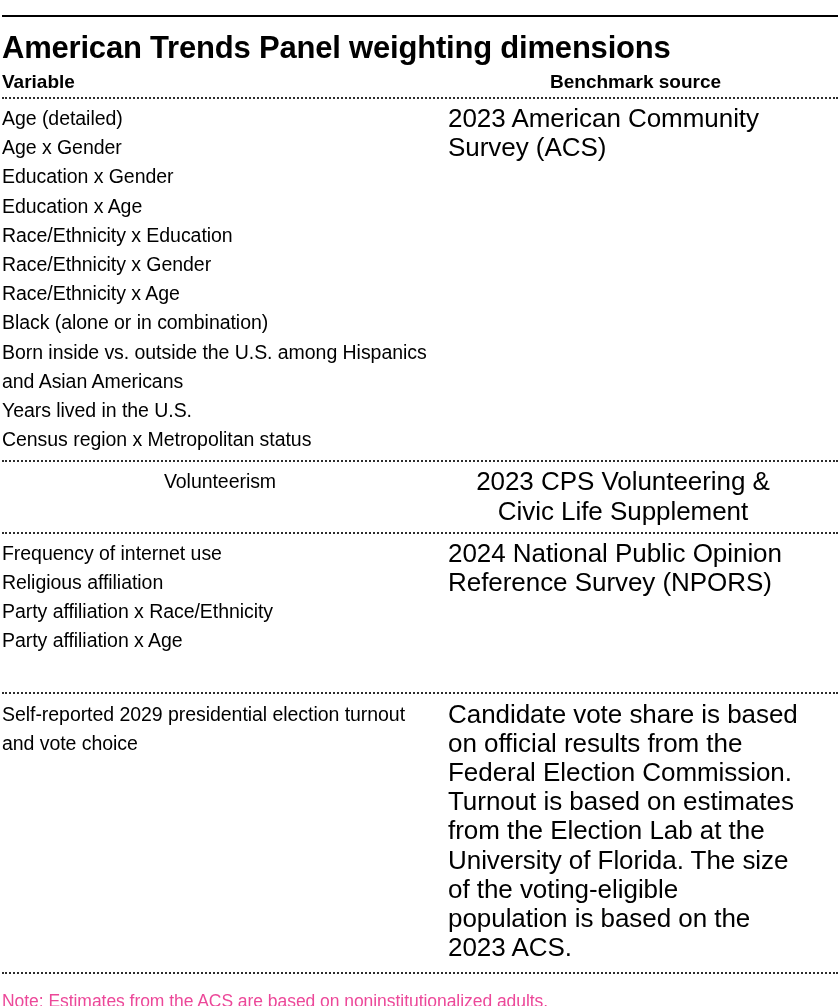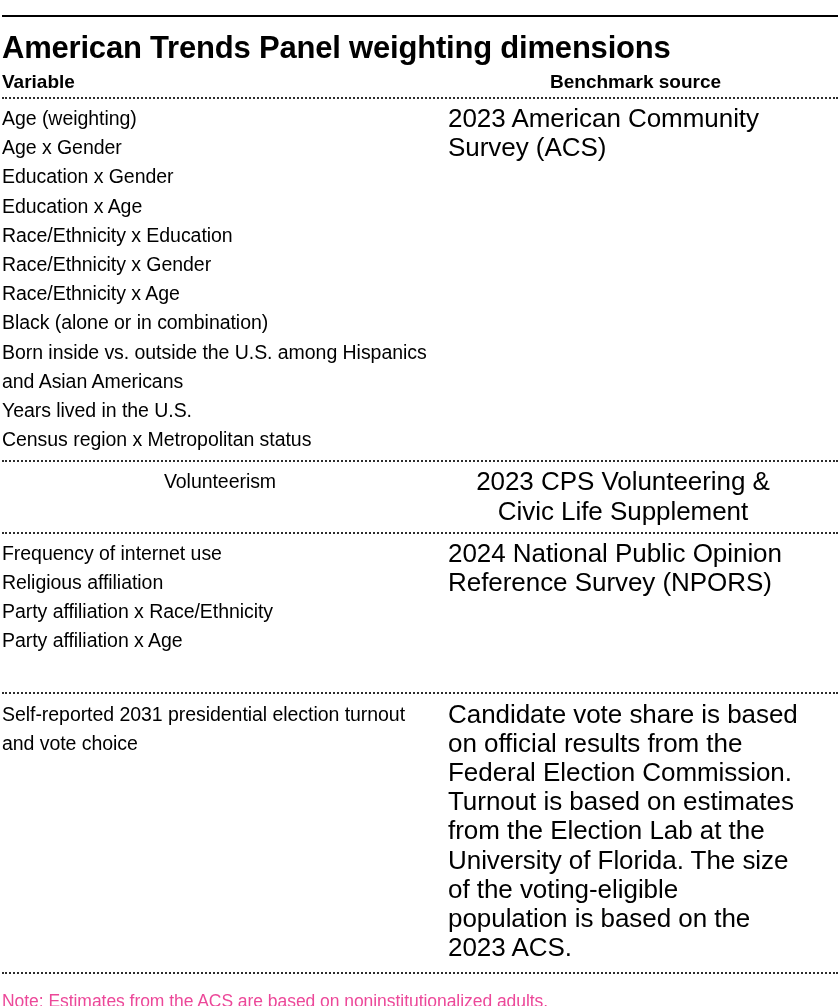--- a/index.html
+++ b/index.html
@@ -139,21 +139,21 @@
       </div>
       <div class="col-src head-src">
         <span class="head-label">Benchmark source</span>
       </div>
     </div>
 
     <div class="rule-dotted"></div>
 
     <div class="group g1">
       <div class="var-list">
-        <div class="var-item">Age (weighting)</div>
+        <div class="var-item">Age (detailed)</div>
         <div class="var-item">Age x Gender</div>
         <div class="var-item">Education x Gender</div>
         <div class="var-item">Education x Age</div>
         <div class="var-item">Race/Ethnicity x Education</div>
         <div class="var-item">Race/Ethnicity x Gender</div>
         <div class="var-item">Race/Ethnicity x Age</div>
         <div class="var-item">Black (alone or in combination)</div>
         <div class="var-item">Born inside vs. outside the U.S. among Hispanics and Asian Americans</div>
         <div class="var-item">Years lived in the U.S.</div>
         <div class="var-item">Census region x Metropolitan status</div>
@@ -185,21 +185,21 @@
       </div>
       <div class="col-src">
         <div class="src-text">2024 National Public Opinion Reference Survey (NPORS)</div>
       </div>
     </div>
 
     <div class="rule-dotted"></div>
 
     <div class="group g4">
       <div class="var-list">
-        <div class="var-item">Self-reported 2031 presidential election turnout and vote choice</div>
+        <div class="var-item">Self-reported 2029 presidential election turnout and vote choice</div>
       </div>
       <div class="col-src">
         <div class="src-text">Candidate vote share is based on official results from the Federal Election Commission. Turnout is based on estimates from the Election Lab at the University of Florida. The size of the voting-eligible population is based on the 2023 ACS.</div>
       </div>
     </div>
 
     <div class="rule-dotted"></div>
 
   </div>
 

